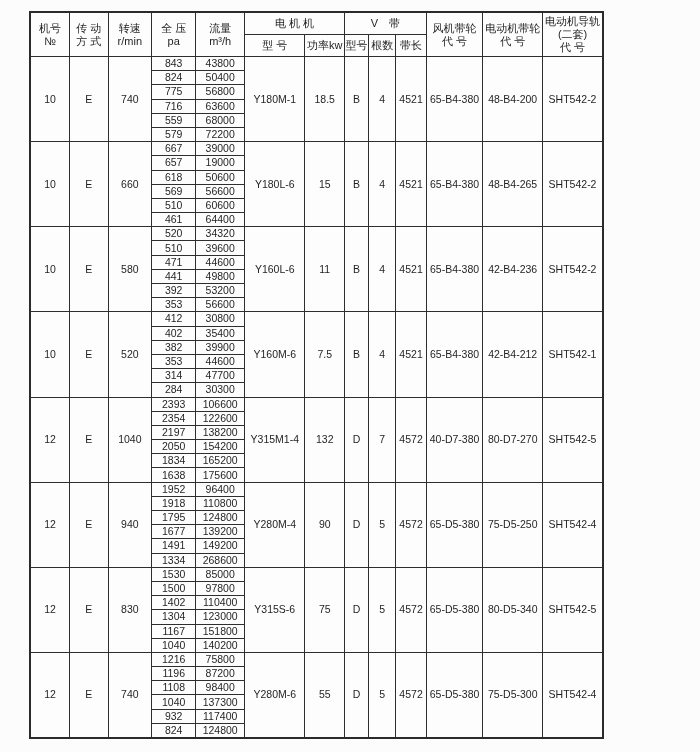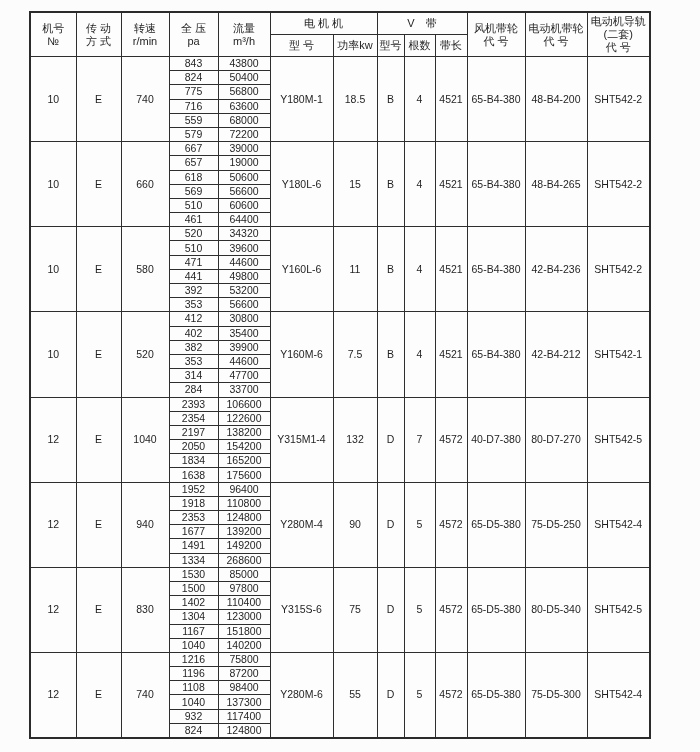--- a/index.html
+++ b/index.html
@@ -8,21 +8,20 @@
     background: #fcfcfc;
     font-family: "Liberation Sans", "DejaVu Sans", sans-serif;
     color: #1f1f1f;
   }
   .page {
     position: relative;
     width: 604px;
     height: 752px;
     background: #fcfcfc;
     overflow: hidden;
-    padding-left: 48px;
   }
   table.spec {
     position: absolute;
     left: 29px;
     top: 11px;
     border-collapse: collapse;
     table-layout: fixed;
     border: 2px solid #2b2b2b;
     background: #fdfdfd;
   }
@@ -231,21 +230,21 @@
         <tr data-name="table-row">
           <td data-name="cell-pressure">353</td>
           <td data-name="cell-flow">44600</td>
         </tr>
         <tr data-name="table-row">
           <td data-name="cell-pressure">314</td>
           <td data-name="cell-flow">47700</td>
         </tr>
         <tr data-name="table-row">
           <td data-name="cell-pressure">284</td>
-          <td data-name="cell-flow">33700</td>
+          <td data-name="cell-flow">30300</td>
         </tr>
         <tr data-name="table-row">
           <td rowspan="6" data-name="cell-fan-no">12</td>
           <td rowspan="6" data-name="cell-drive-mode">E</td>
           <td rowspan="6" data-name="cell-speed">1040</td>
           <td data-name="cell-pressure">2393</td>
           <td data-name="cell-flow">106600</td>
           <td rowspan="6" data-name="cell-motor-model">Y315M1-4</td>
           <td rowspan="6" data-name="cell-motor-power">132</td>
           <td rowspan="6" data-name="cell-belt-model">D</td>
@@ -288,21 +287,21 @@
           <td rowspan="6" data-name="cell-belt-length">4572</td>
           <td rowspan="6" data-name="cell-fan-pulley">65-D5-380</td>
           <td rowspan="6" data-name="cell-motor-pulley">75-D5-250</td>
           <td rowspan="6" data-name="cell-motor-rail">SHT542-4</td>
         </tr>
         <tr data-name="table-row">
           <td data-name="cell-pressure">1918</td>
           <td data-name="cell-flow">110800</td>
         </tr>
         <tr data-name="table-row">
-          <td data-name="cell-pressure">2353</td>
+          <td data-name="cell-pressure">1795</td>
           <td data-name="cell-flow">124800</td>
         </tr>
         <tr data-name="table-row">
           <td data-name="cell-pressure">1677</td>
           <td data-name="cell-flow">139200</td>
         </tr>
         <tr data-name="table-row">
           <td data-name="cell-pressure">1491</td>
           <td data-name="cell-flow">149200</td>
         </tr>

